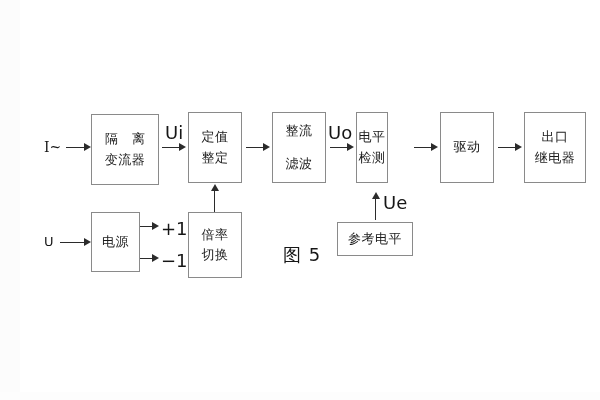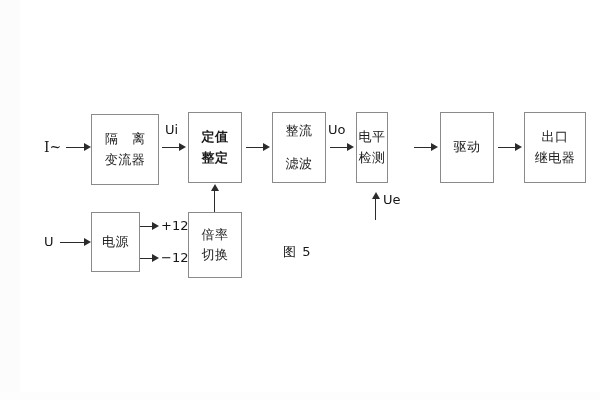--- a/index.html
+++ b/index.html
@@ -42,21 +42,21 @@
     font-size: 13px;
     line-height: 1.55;
     letter-spacing: 0.5px;
   }
   .box .ln { display: block; white-space: nowrap; }
   .box.wide-letter .ln:first-child { letter-spacing: 5px; text-indent: 5px; }
 
   .label {
     position: absolute;
     color: #161616;
-    font-size: 13px;
+    font-size: 18px;
     white-space: nowrap;
   }
   .label.serif-it {
     font-family: "DejaVu Serif", "Liberation Serif", serif;
     font-size: 14px;
   }
   .label.cap {
     font-size: 13px;
     letter-spacing: 1px;
   }
@@ -101,21 +101,21 @@
 
   <div class="box wide-letter" style="left:91px; top:114px; width:68px; height:71px;">
     <span class="ln">隔 离</span>
     <span class="ln">变流器</span>
   </div>
 
   <div class="label" style="left:165px; top:122px;">Ui</div>
   <div class="hline" style="left:162px; top:147px; width:17px;"></div>
   <div class="arrow-r" style="left:179px; top:143px;"></div>
 
-  <div class="box" style="left:188px; top:112px; width:54px; height:71px;font-weight:bold;">
+  <div class="box" style="left:188px; top:112px; width:54px; height:71px;">
     <span class="ln">定值</span>
     <span class="ln">整定</span>
   </div>
 
   <div class="hline" style="left:246px; top:147px; width:17px;"></div>
   <div class="arrow-r" style="left:263px; top:143px;"></div>
 
   <div class="box" style="left:272px; top:112px; width:54px; height:71px;gap:12px;">
     <span class="ln">整流</span>
     <span class="ln">滤波</span>
@@ -162,20 +162,23 @@
   <div class="label" style="left:161px; top:250px;">−12V</div>
 
   <div class="box" style="left:188px; top:212px; width:54px; height:66px;">
     <span class="ln">倍率</span>
     <span class="ln">切换</span>
   </div>
 
   <div class="vline" style="left:214px; top:190px; height:22px;"></div>
   <div class="arrow-u" style="left:211px; top:184px;"></div>
 
+  <div class="box" style="left:337px; top:222px; width:76px; height:34px;">
+    <span class="ln">参考电平</span>
+  </div>
 
   <div class="vline" style="left:375px; top:198px; height:22px;"></div>
   <div class="arrow-u" style="left:372px; top:192px;"></div>
   <div class="label" style="left:383px; top:192px;">Ue</div>
 
   <div class="label" style="left:283px; top:243px; letter-spacing:1px;">图 5</div>
 
 </div>
 
 </body></html>

